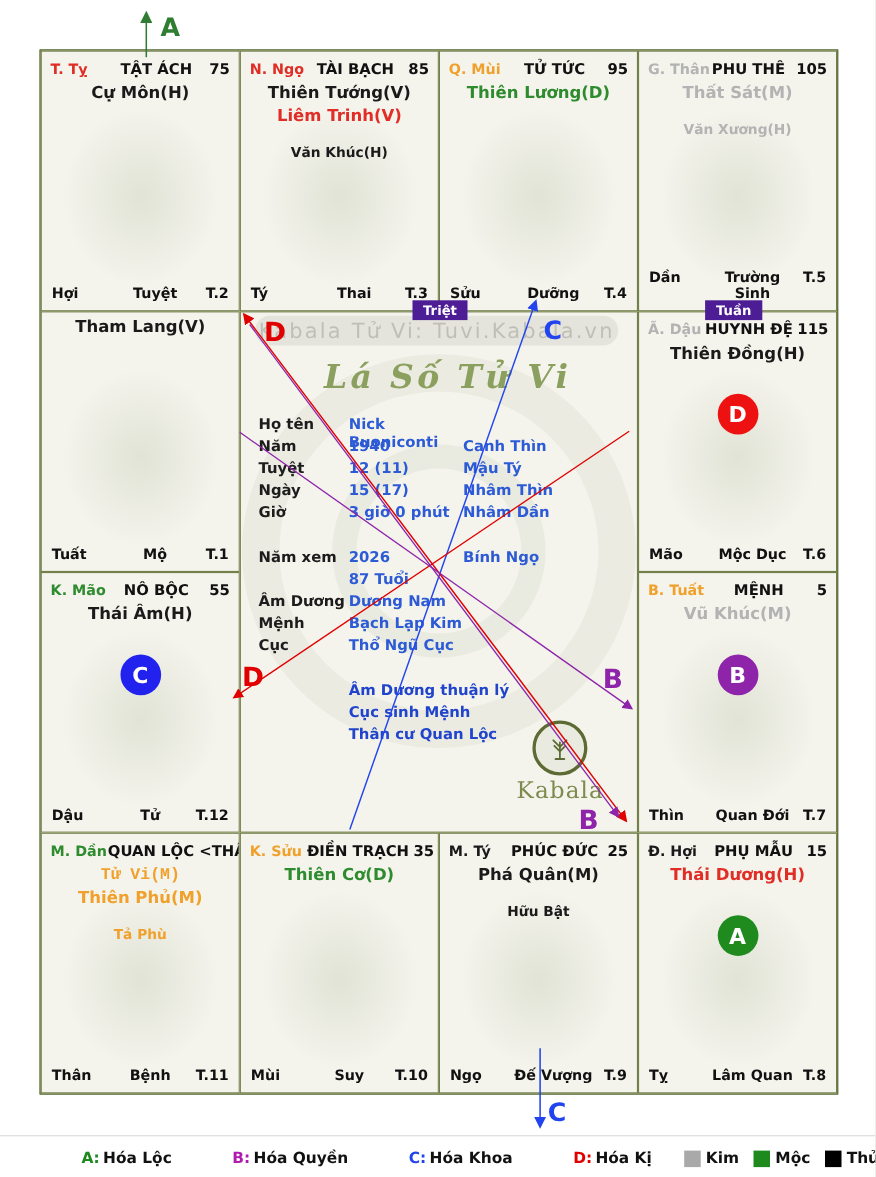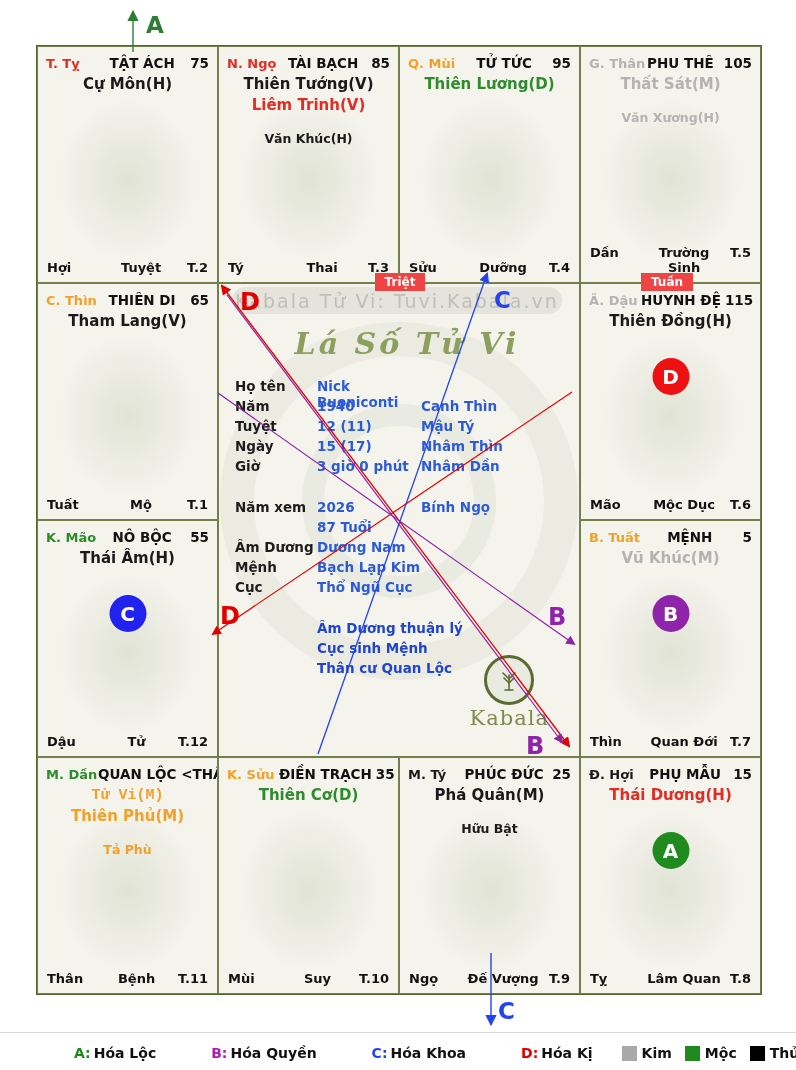--- a/index.html
+++ b/index.html
@@ -50,21 +50,21 @@
   .v2{font-size:13.5px;color:#2d5bd5;font-weight:600;}
   .c-row.strong .v1{font-weight:bold;}
   .c-notes{margin-top:19px;margin-left:82px;font-weight:bold;font-size:13.5px;
     color:#2144cc;line-height:20px;}
   .k-logo{position:absolute;right:30px;bottom:26px;text-align:center;z-index:2;}
   .k-circle{width:44px;height:44px;border-radius:50%;border:3px solid #5c6b33;margin:0 auto;
     display:flex;align-items:center;justify-content:center;background:rgba(125,145,95,0.08);}
   .k-word{font-family:"DejaVu Serif","Liberation Serif",serif;font-size:21px;color:#7d8c4e;
     letter-spacing:1px;margin-top:1px;}
   
-  .tag{position:absolute;background:#ef4444;color:#fff;font-weight:bold;font-size:12px;
+  .tag{position:absolute;background:#4c1d95;color:#fff;font-weight:bold;font-size:12px;
     display:flex;align-items:center;justify-content:center;z-index:6;}
   .tag.triet{left:375px;top:273px;width:50px;height:18px;}
   .tag.tuan{left:641px;top:273px;width:52px;height:18px;}
   
   .overlay{position:absolute;left:0;top:0;width:796px;height:1070px;z-index:5;pointer-events:none;}
   
   .foot-sep{position:absolute;left:0;right:0;top:1032px;border-top:1px solid #d9d9d9;}
   .legend{position:absolute;left:34px;right:14px;top:1040px;height:26px;display:flex;
     align-items:center;font-size:14px;font-weight:bold;color:#111;}
   .hoa-item{margin-right:15px;white-space:nowrap;margin-left:40px;}
@@ -150,25 +150,20 @@
 
       <div class="zb"></div>
       <div class="p-foot">
           <span class="f-branch">Dần</span>
           <span class="f-stage">Trường Sinh</span>
           <span class="f-t">T.5</span>
         </div>
     </div>
 
     <div class="palace p4">
-      <div class="p-head">
-          <span class="stem" style="color: rgb(240, 161, 44);">C. Thìn</span>
-          <span class="p-name">THIÊN DI</span>
-          <span class="score">65</span>
-        </div>
       <div class="stars">
           <span class="star major" style="color: rgb(26, 26, 26);">Tham Lang(V)</span>
         </div>
 
       <div class="zb"></div>
       <div class="p-foot">
           <span class="f-branch">Tuất</span>
           <span class="f-stage">Mộ</span>
           <span class="f-t">T.1</span>
         </div>

